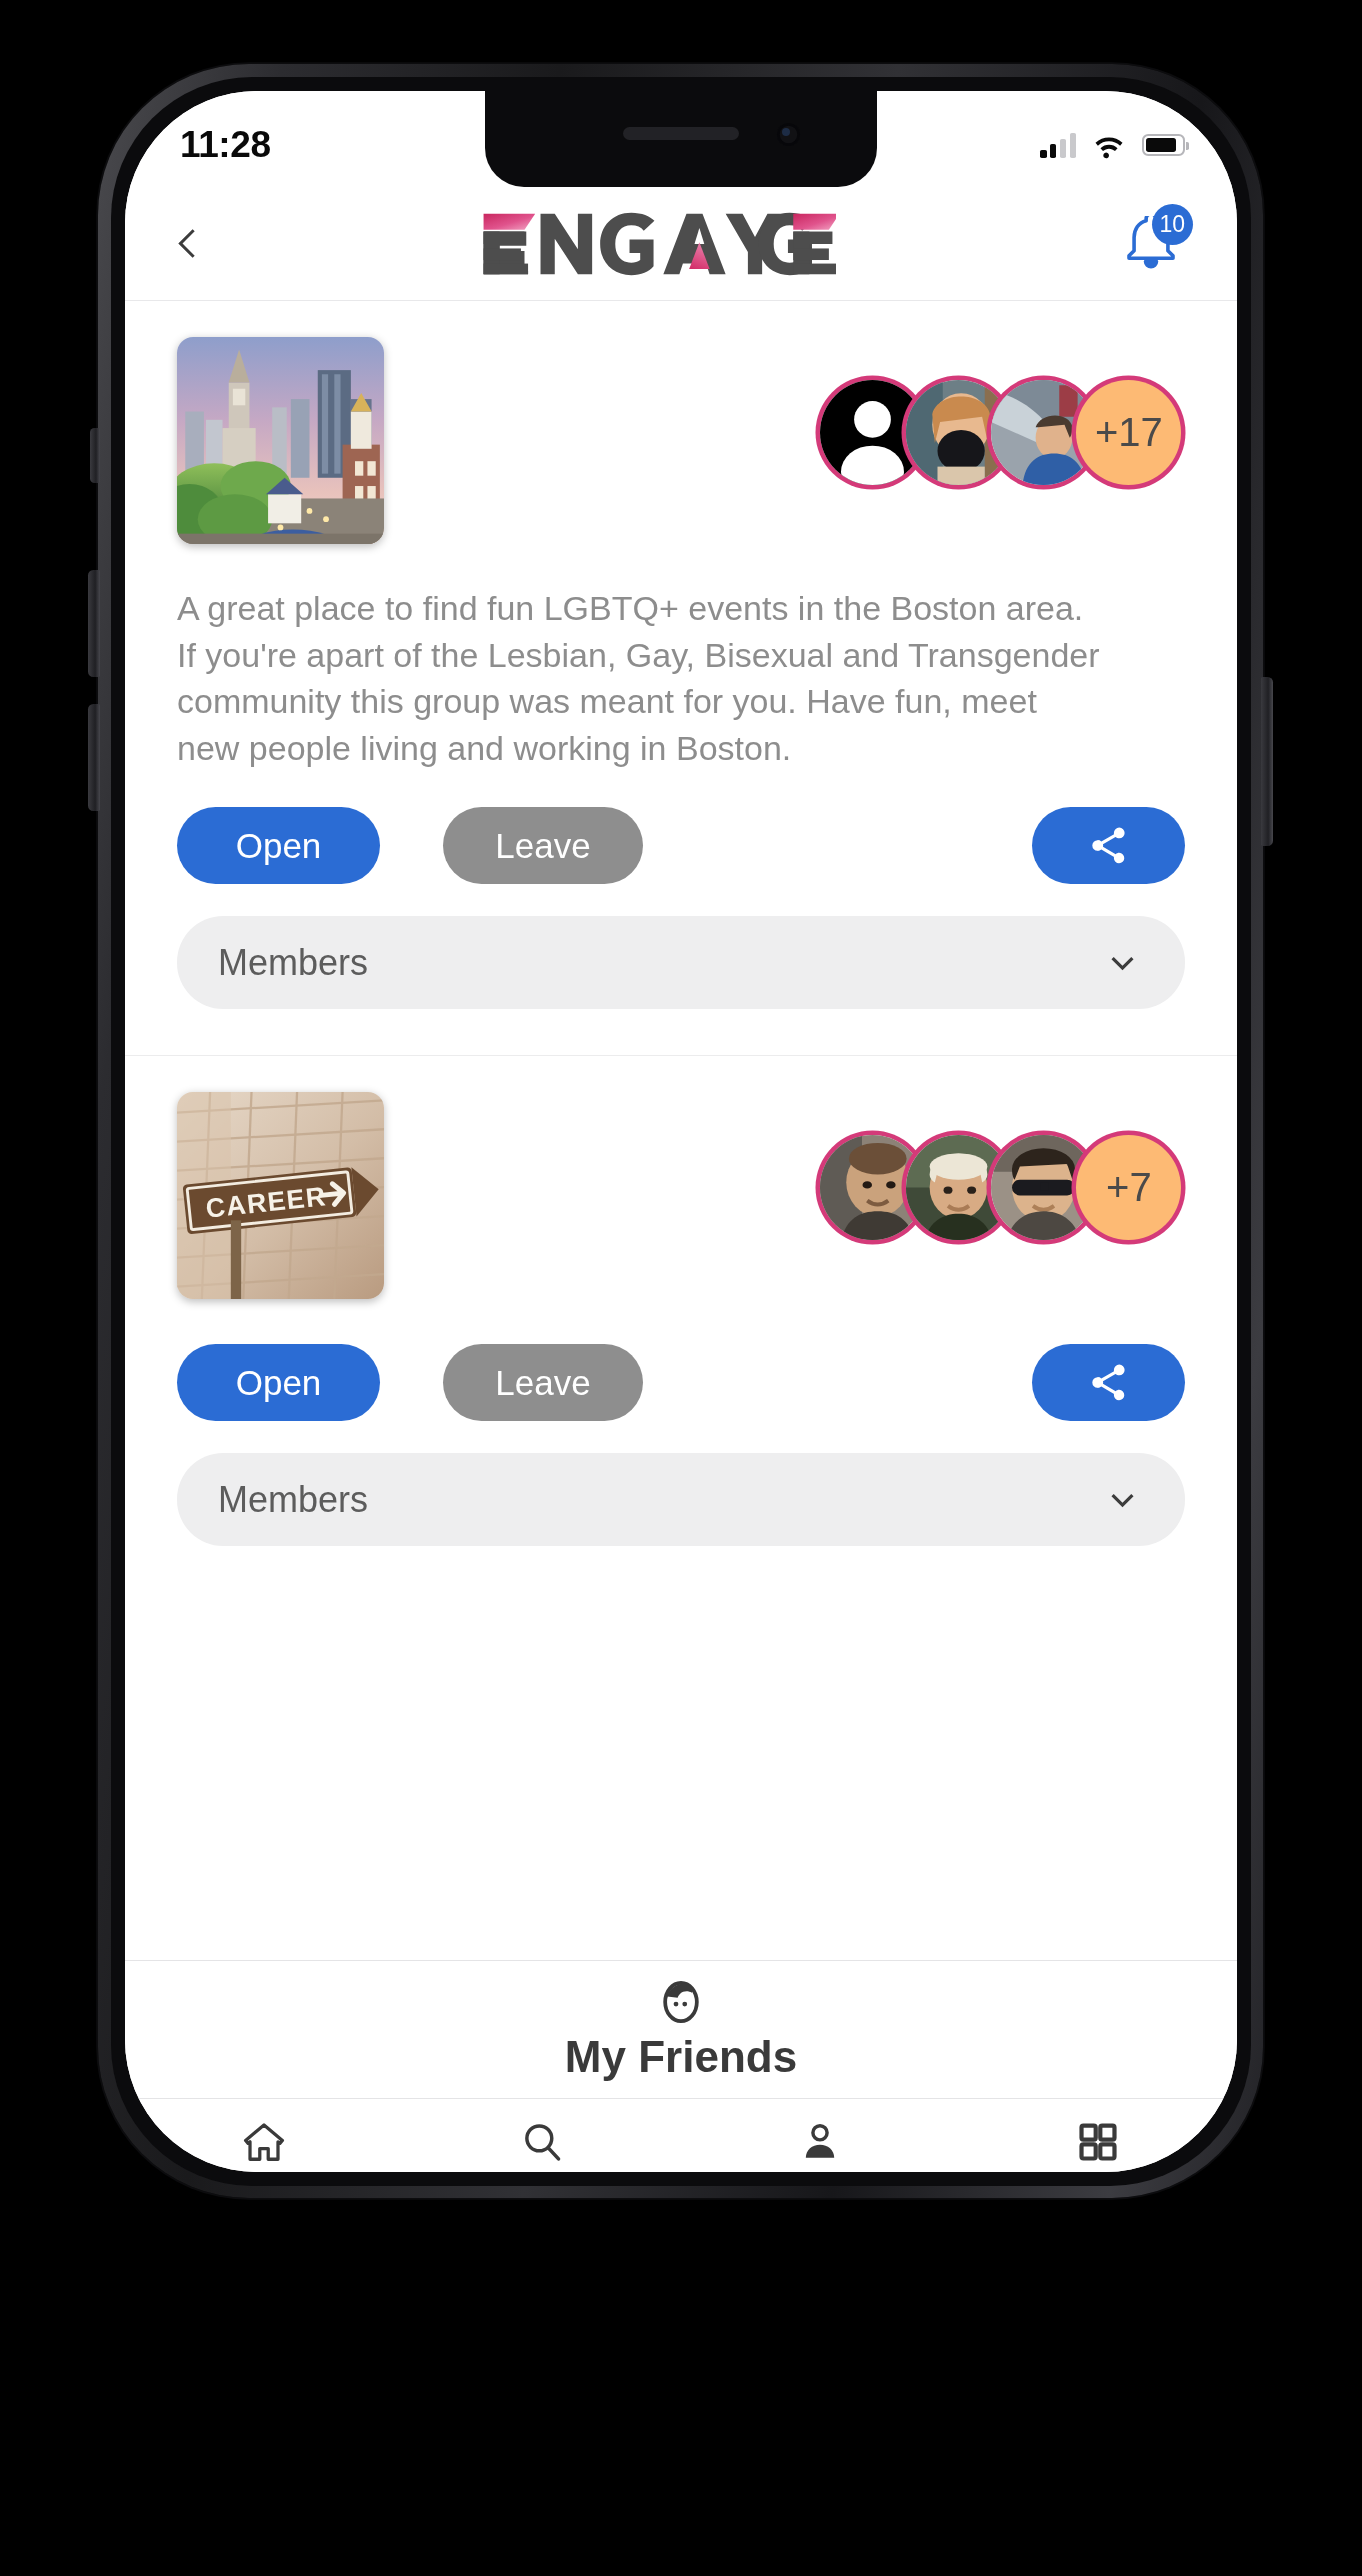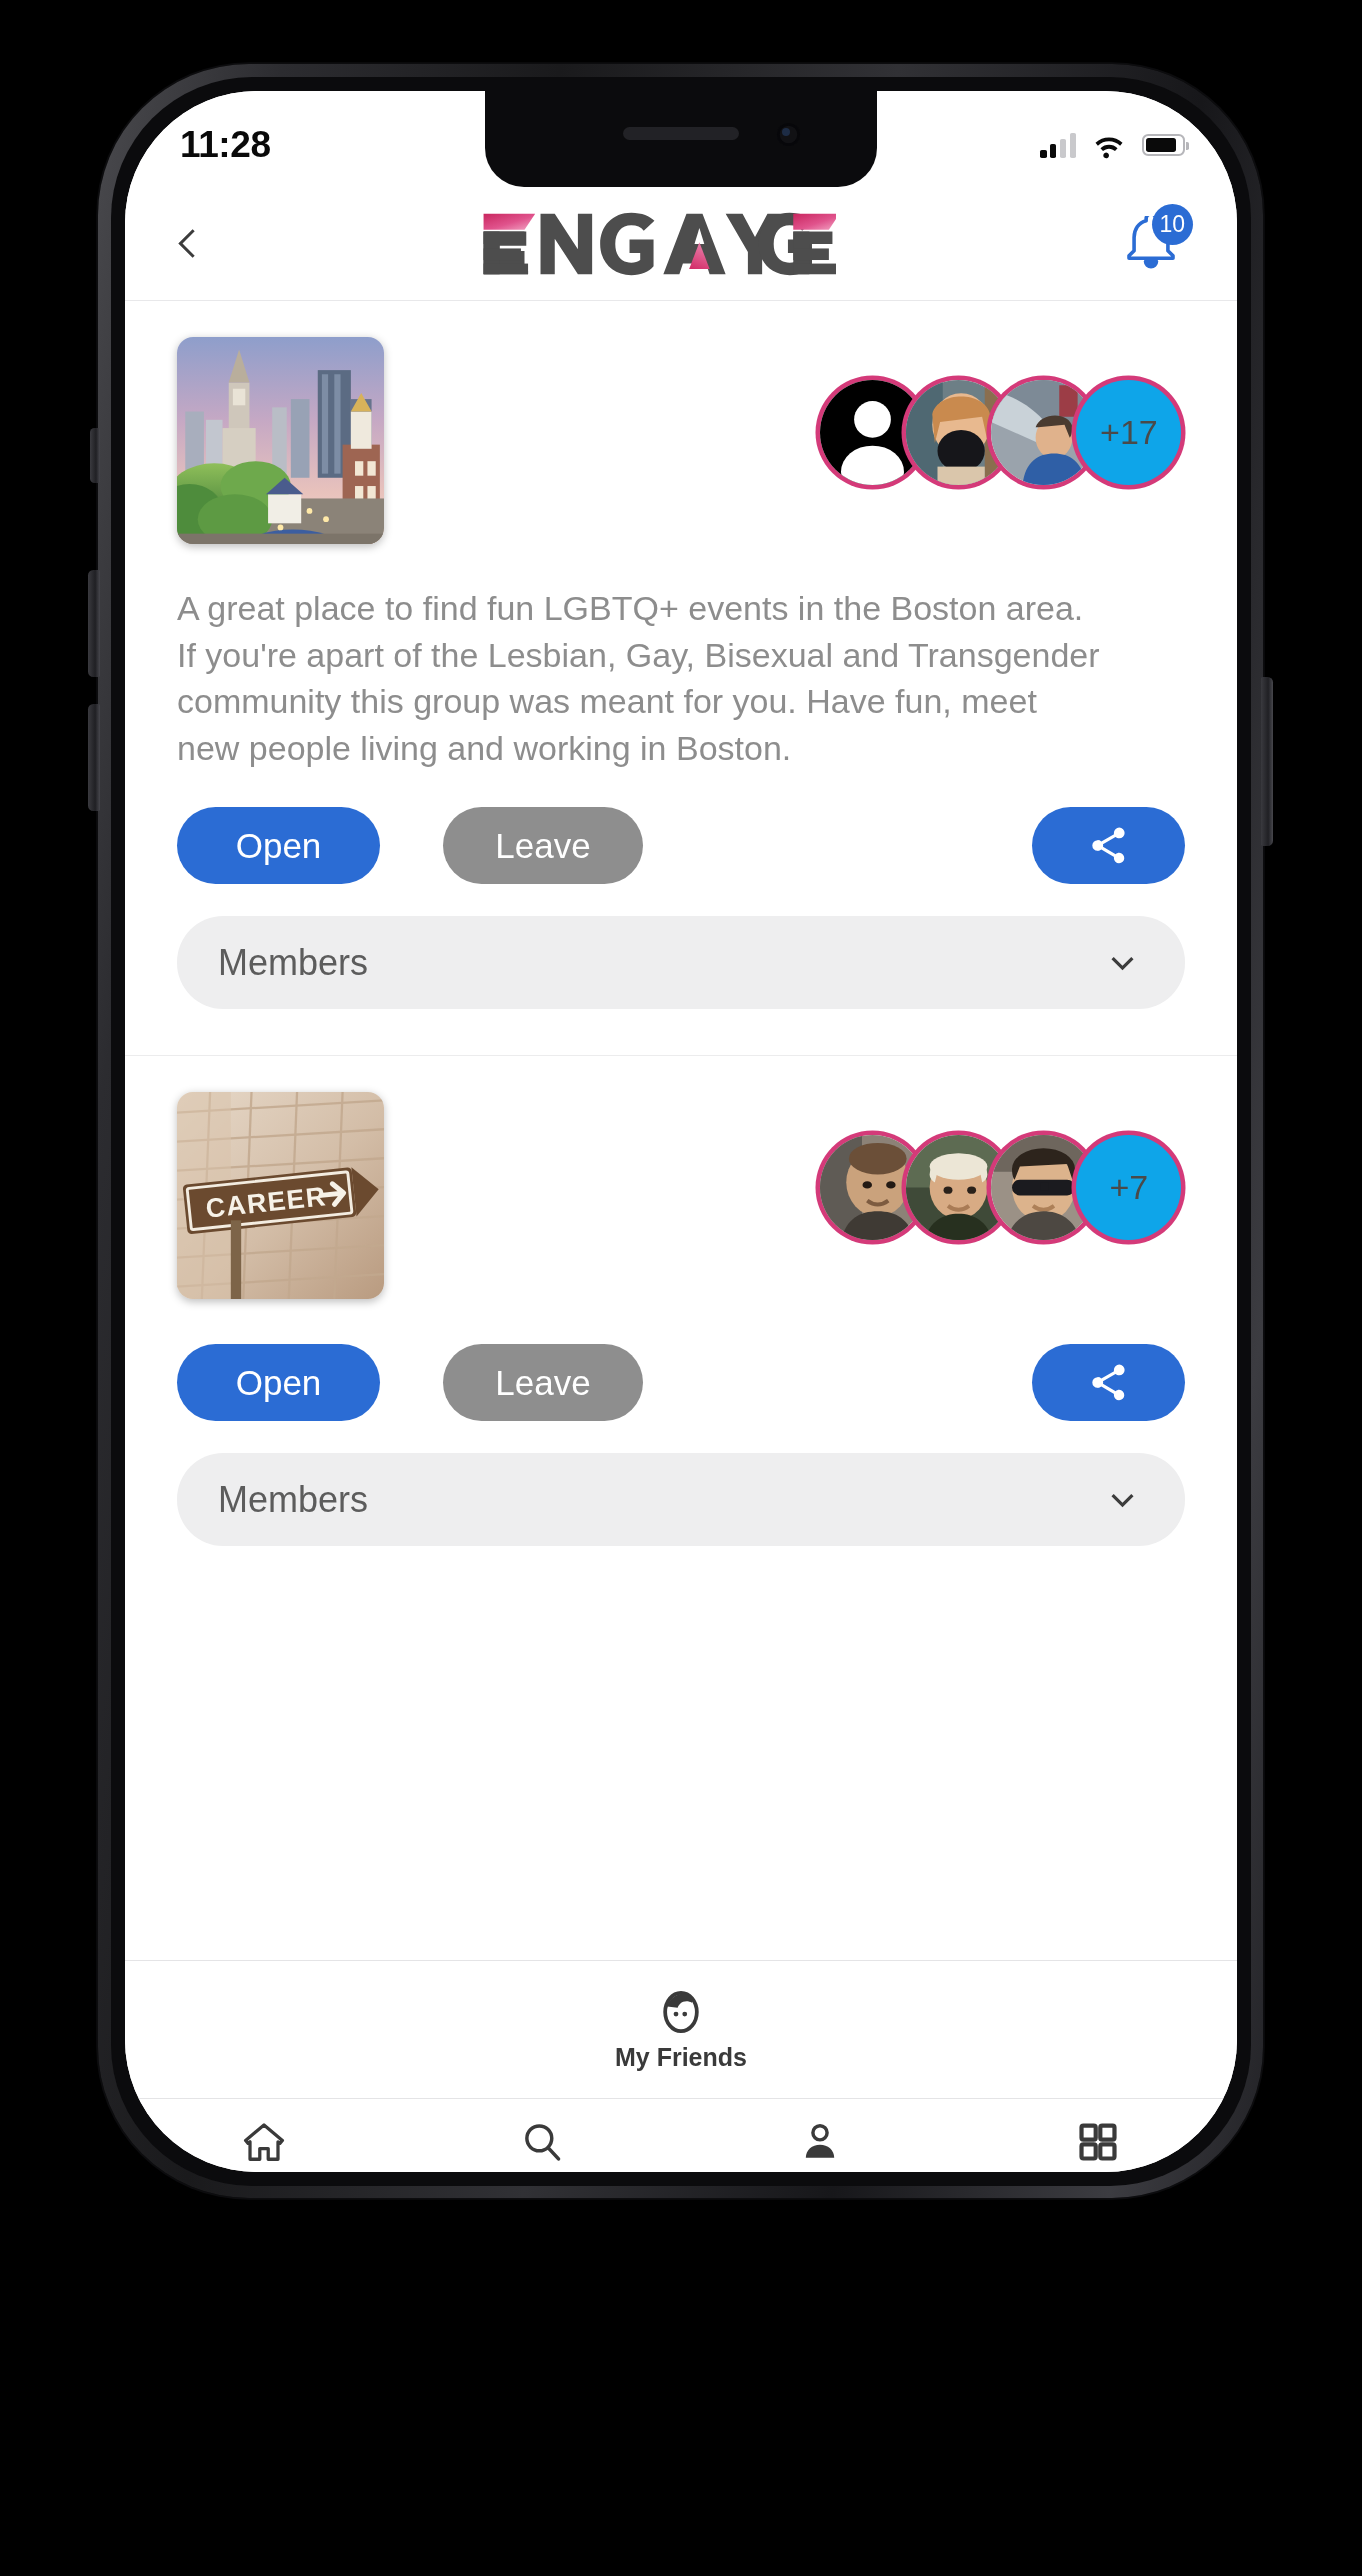--- a/index.html
+++ b/index.html
@@ -259,24 +259,24 @@
     overflow:hidden;
     position:relative;
     margin-left: -19.6px;
     flex:none;
   }
   .av:first-child{ margin-left: 0; }
   .av svg{ display:block; width:100%; height:100%; }
   .av-more{
     width: 105px; height: 105px;
     border-radius: 50%;
-    background:#0ea5e9;
+    background:#fdba74;
     box-shadow: 0 0 0 4.5px #d43a79;
     display:flex;align-items:center;justify-content:center;
-    font-size: 34px;
+    font-size: 40px;
     font-weight: 500;
     color:#4a4a4a;
     margin-left: -19.6px;
     flex:none;
     position:relative;
     z-index: 5;
   }
 
   .card-title{
     font-size: 42px;
@@ -359,21 +359,21 @@
     cursor:pointer;
     border-bottom: 0.9px solid #e4e4e6;
   }
   .seg + .seg{ border-left: 1.8px solid #e9e9eb; }
   .seg.active{
     border-top: 4.5px solid #2b6cd4;
     margin-top: -4.5px;
     border-bottom: none;
   }
   .seg-label{
-    font-size: 25px;
+    font-size: 44px;
     font-weight: 700;
     color:#3a3a3a;
   }
   .seg.active .seg-label{ color:#2b6cd4; font-weight:700; }
 
   
   .tabbar{
     display:flex;
     background:#ffffff;
     height: 150px;

